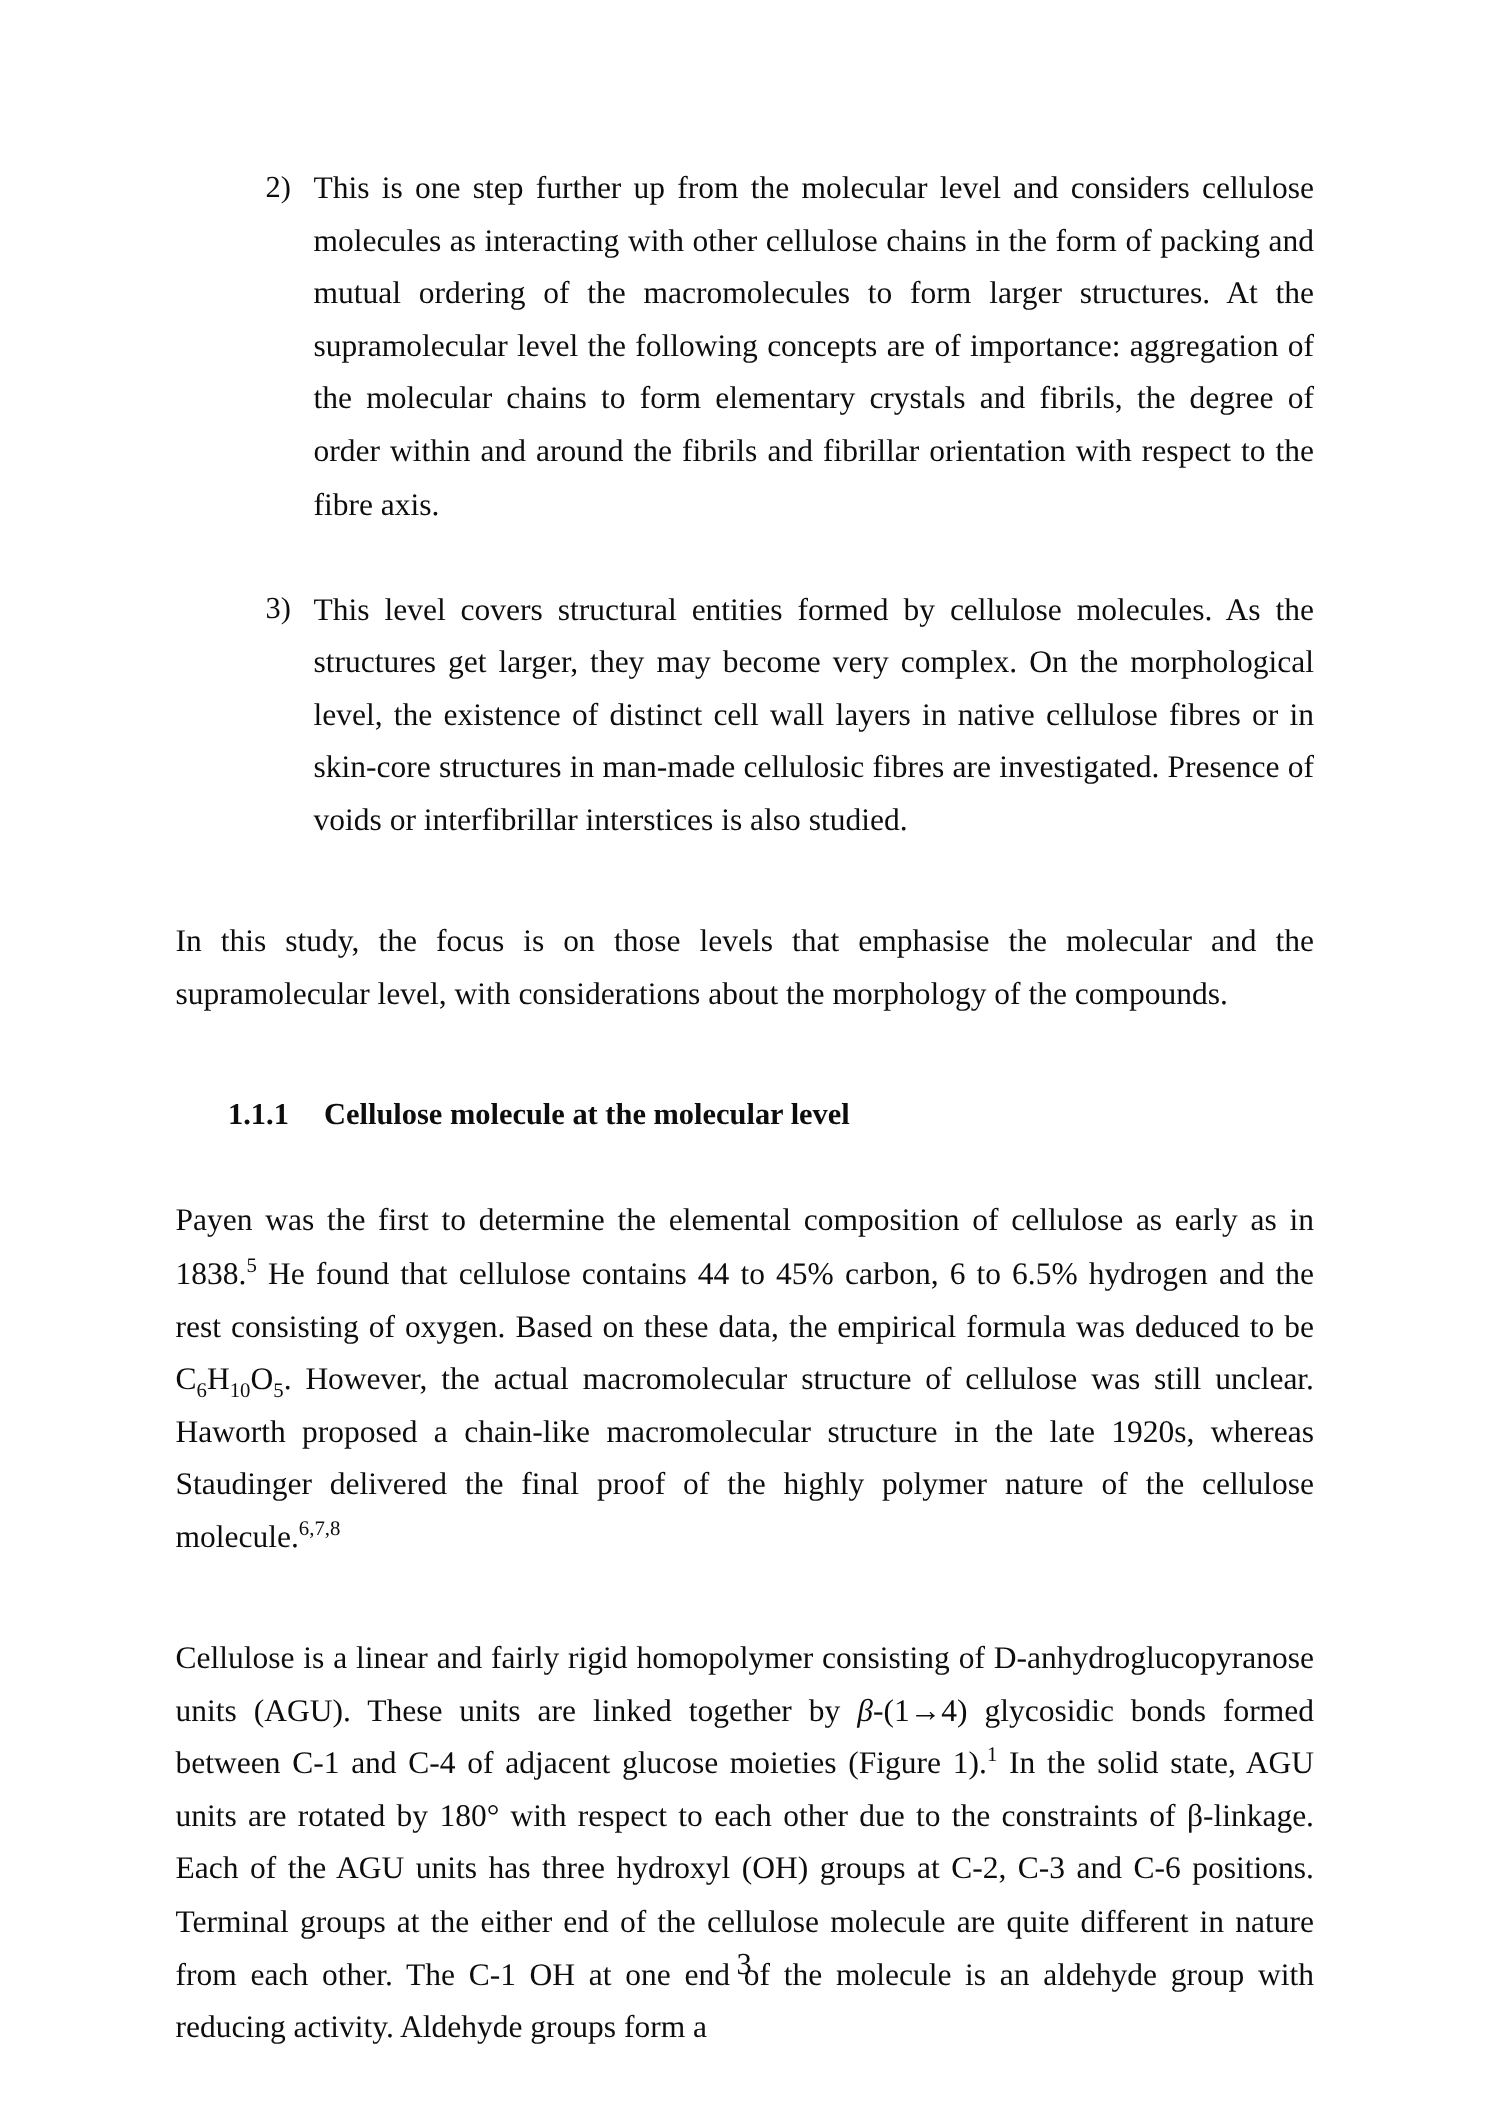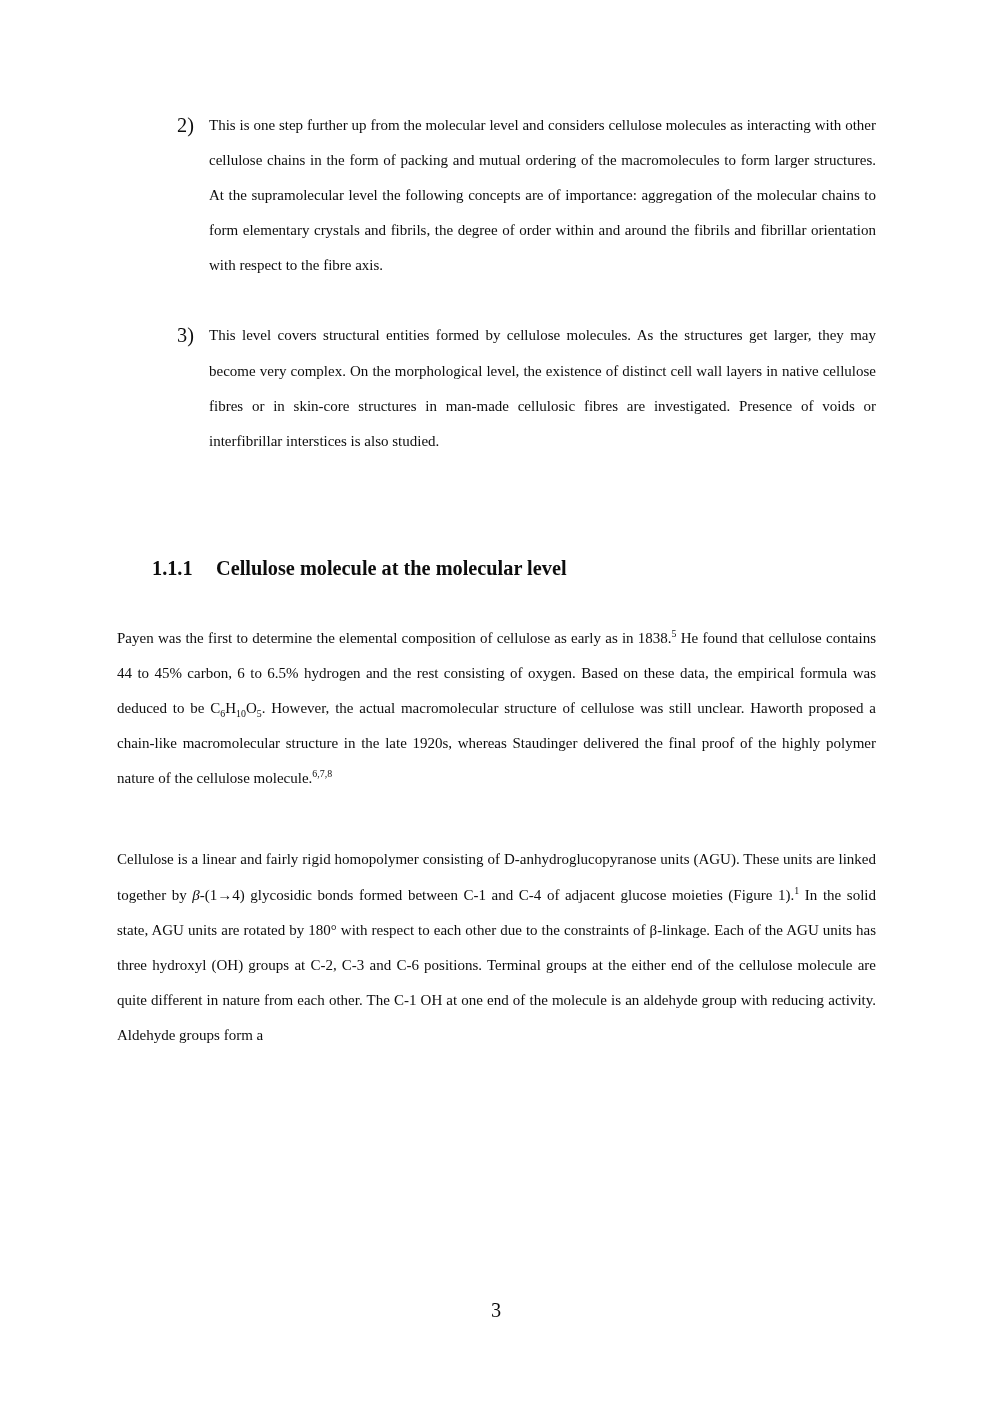--- a/index.html
+++ b/index.html
@@ -26,21 +26,21 @@
 
   
   .content {
     position: absolute;
     left: 117px;
     top: 108px;
     width: 759px;
   }
 
   .para {
-    font-size: 15px;
+    font-size: 21px;
     line-height: 35.1px;
     text-align: justify;
     text-justify: inter-word;
     margin: 0;
     hyphens: none;
   }
   .para.last-line-natural {
     text-align-last: left;
   }
 
@@ -123,20 +123,21 @@
 
     <div class="spacer-md"></div>
 
     <div class="list-item">
       <span class="list-marker">3)</span>
       <p class="para">This level covers structural entities formed by cellulose molecules. As the structures get larger, they may become very complex. On the morphological level, the existence of distinct cell wall layers in native cellulose fibres or in skin-core structures in man-made cellulosic fibres are investigated. Presence of voids or interfibrillar interstices is also studied.</p>
     </div>
 
     <div class="spacer-lg"></div>
 
+    <p class="para">In this study, the focus is on those levels that emphasise the molecular and the supramolecular level, with considerations about the morphology of the compounds.</p>
 
     <div class="spacer-lg"></div>
 
     <p class="heading">
       <span class="h-num">1.1.1</span><span class="h-text">Cellulose molecule at the molecular level</span>
     </p>
 
     <div class="spacer-md"></div>
 
     <p class="para"><span>Payen was the first to determine the elemental composition of cellulose as early as in 1838.</span><sup>5</sup><span> He found that cellulose contains 44 to 45% carbon, 6 to 6.5% hydrogen and the rest consisting of oxygen. Based on these data, the empirical formula was deduced to be C</span><sub>6</sub><span>H</span><sub>10</sub><span>O</span><sub>5</sub><span>. However, the actual macromolecular structure of cellulose was still unclear. Haworth proposed a chain-like macromolecular structure in the late 1920s, whereas Staudinger delivered the final proof of the highly polymer nature of the cellulose molecule.</span><sup>6,7,8</sup></p>

